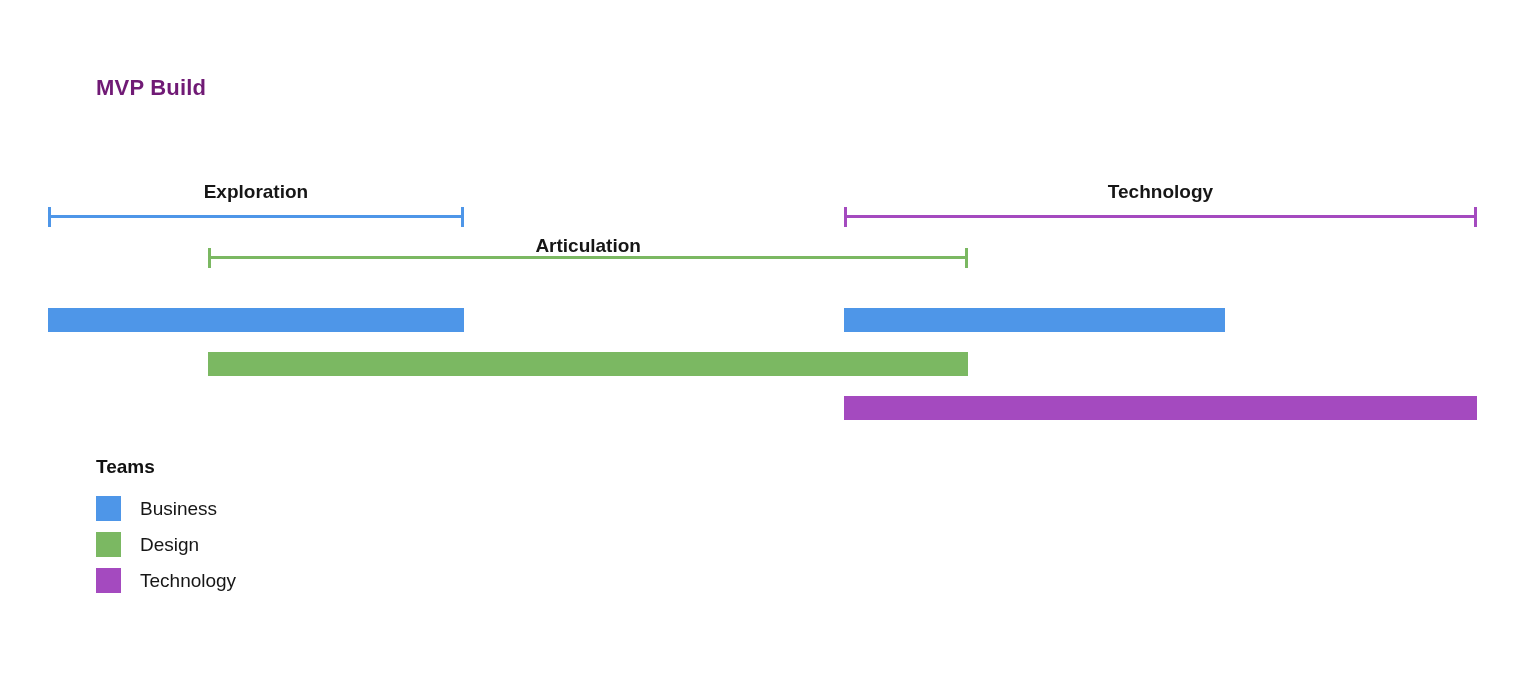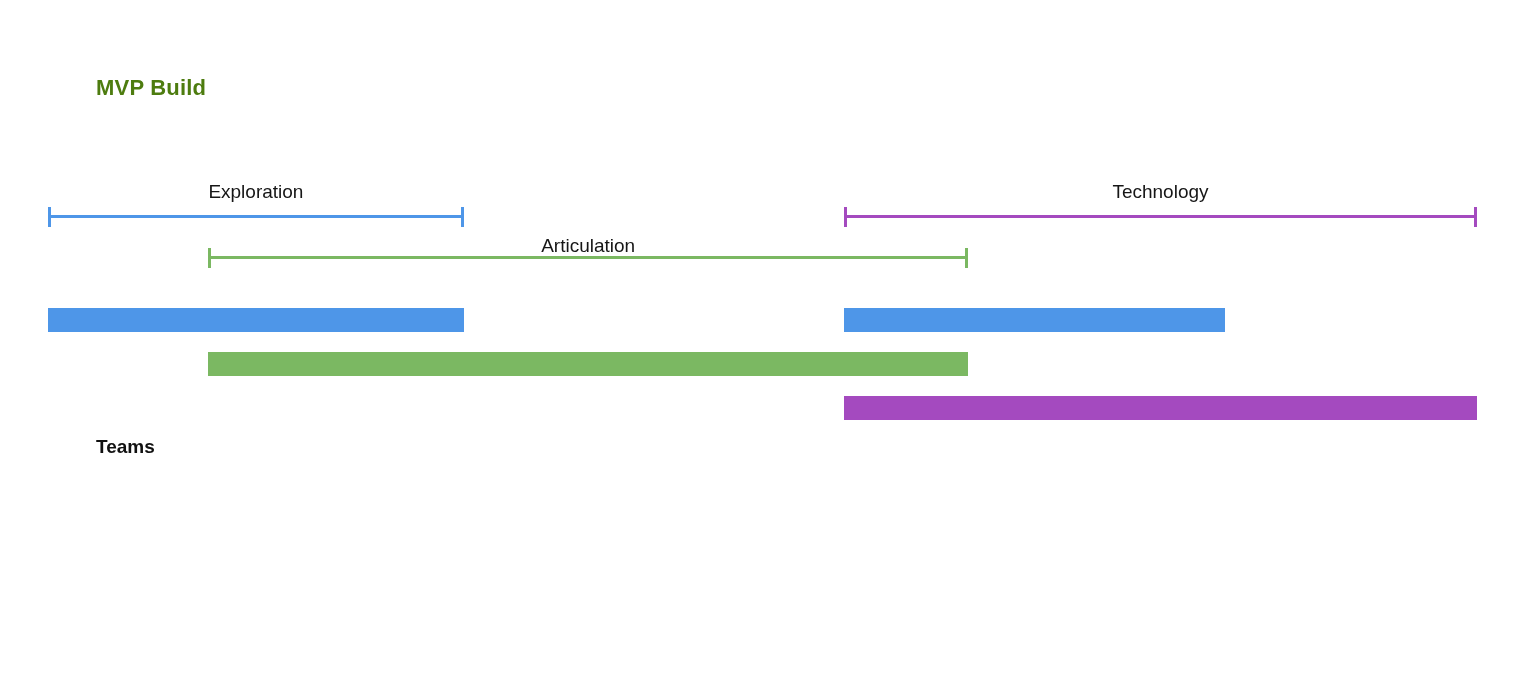--- a/index.html
+++ b/index.html
@@ -16,32 +16,32 @@
     font-family: "Liberation Sans", "DejaVu Sans", sans-serif;
     color: #161616;
   }
   .chart-title {
     position: absolute;
     left: 96px;
     top: 75px;
     font-size: 22px;
     font-weight: 700;
     letter-spacing: 0.2px;
-    color: #4d7c0f;
+    color: #701a75;
   }
   
   .phase {
     position: absolute;
   }
   .phase-label {
     position: absolute;
     width: 100%;
     text-align: center;
     font-size: 19px;
-    font-weight: 400;
+    font-weight: 700;
     color: #161616;
     white-space: nowrap;
   }
   .phase-line {
     position: absolute;
     left: 0;
     width: 100%;
     height: 3px;
   }
   .phase-tick {
@@ -51,21 +51,21 @@
   }
   
   .gantt-bar {
     position: absolute;
     height: 24px;
   }
   
   .legend {
     position: absolute;
     left: 96px;
-    top: 436px;
+    top: 456px;
   }
   .legend-title {
     font-size: 19px;
     font-weight: 700;
     color: #111111;
     margin-bottom: 18px;
   }
   .legend-row {
     display: flex;
     align-items: center;
@@ -111,14 +111,28 @@
       </div>
     </div>
   <div id="bar-layer">
       <div class="gantt-bar" style="left: 48px; width: 415.839px; top: 308px; background: rgb(78, 150, 232);"></div>
       <div class="gantt-bar" style="left: 843.953px; width: 381.543px; top: 308px; background: rgb(78, 150, 232);"></div>
       <div class="gantt-bar" style="left: 208.048px; width: 760.228px; top: 352px; background: rgb(123, 184, 98);"></div>
       <div class="gantt-bar" style="left: 843.953px; width: 633.047px; top: 396px; background: rgb(164, 74, 191);"></div>
     </div>
   <div class="legend">
     <div class="legend-title">Teams</div>
+    <div id="legend-items">
+        <div class="legend-row">
+          <div class="legend-swatch" style="background: rgb(78, 150, 232);"></div>
+          <div class="legend-label">Business</div>
+        </div>
+        <div class="legend-row">
+          <div class="legend-swatch" style="background: rgb(123, 184, 98);"></div>
+          <div class="legend-label">Design</div>
+        </div>
+        <div class="legend-row">
+          <div class="legend-swatch" style="background: rgb(164, 74, 191);"></div>
+          <div class="legend-label">Technology</div>
+        </div>
+      </div>
   </div>
 </div>
 
 </body></html>

